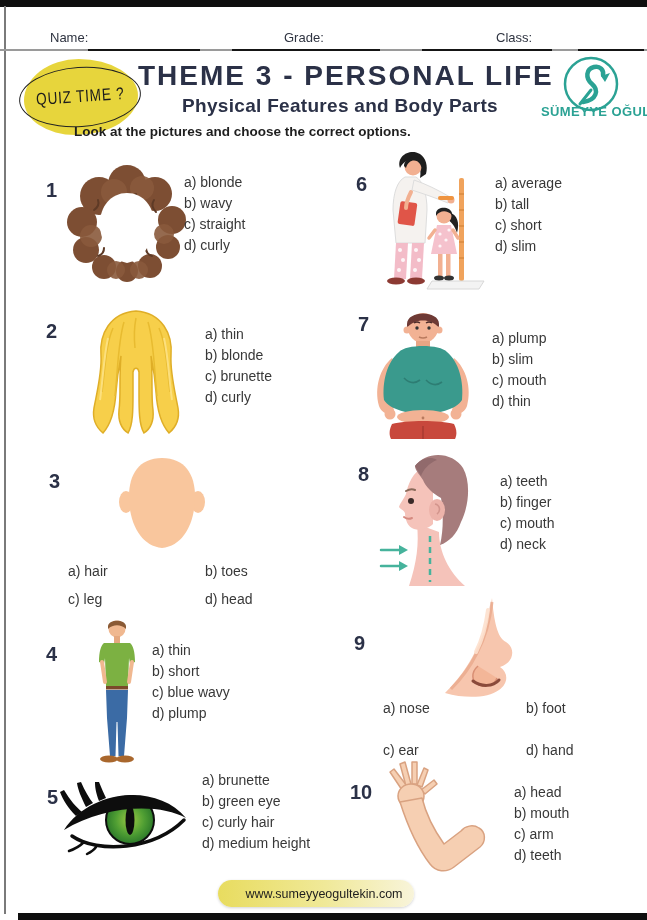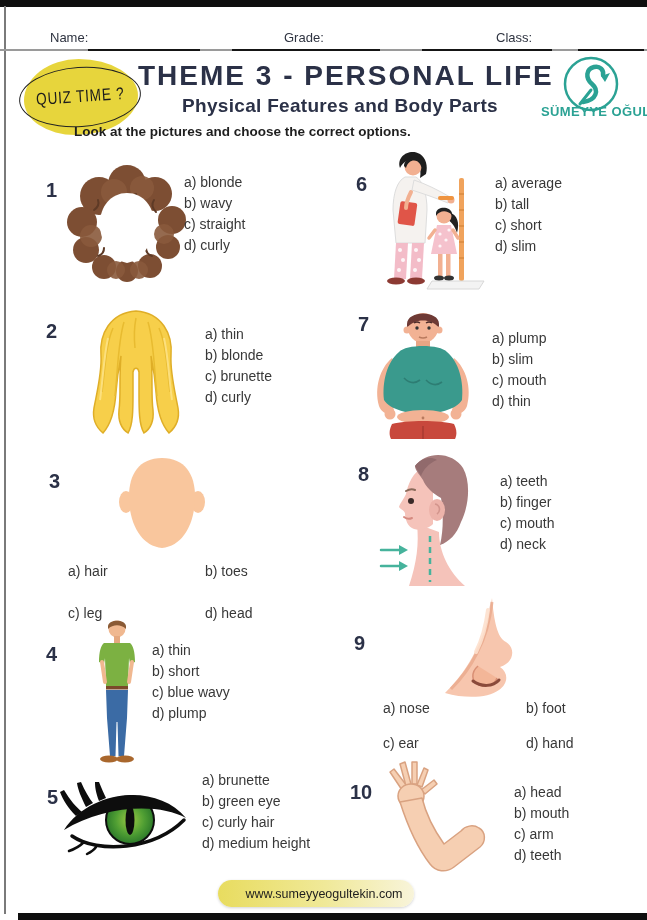--- a/index.html
+++ b/index.html
@@ -24,22 +24,22 @@
   .subtitle{left:138px;top:95px;width:404px;text-align:center;font-size:19px;font-weight:bold;
     color:#2b3147;letter-spacing:.3px;}
   .instruction{left:74px;top:124px;width:500px;font-size:13.5px;
     font-weight:bold;color:#1e1e1e;}
   .logo-name{left:541px;top:104px;width:104px;text-align:right;font-size:13px;font-weight:bold;
     color:#2ba294;letter-spacing:.4px;white-space:nowrap;}
   .q-num{font-size:20px;font-weight:bold;color:#2b3147;}
   .opts{display:flex;flex-direction:column;gap:5px;font-size:14px;line-height:16px;color:#383838;}
   .opt{white-space:nowrap;}
   .opts-grid{display:grid;font-size:14px;line-height:16px;color:#383838;}
-  .g3{grid-template-columns:137px auto;row-gap:26px;}
-  .g9{grid-template-columns:143px auto;row-gap:19px;}
+  .g3{grid-template-columns:137px auto;row-gap:12px;}
+  .g9{grid-template-columns:143px auto;row-gap:26px;}
   .site-pill{left:218px;top:880px;width:196px;height:27px;border-radius:14px;
     background:linear-gradient(90deg,#e8dc5f 0%,#f0e999 55%,#f8f4da 100%);
     box-shadow:0 1px 3px rgba(0,0,0,.18);display:flex;align-items:center;
     padding-left:16px;box-sizing:border-box;font-size:12.5px;color:#1d1d1d;justify-content:center;}
   svg{position:absolute;overflow:visible;}
 </style>
 </head>
 <body>
 
 <div class="abs bar-top"></div>

